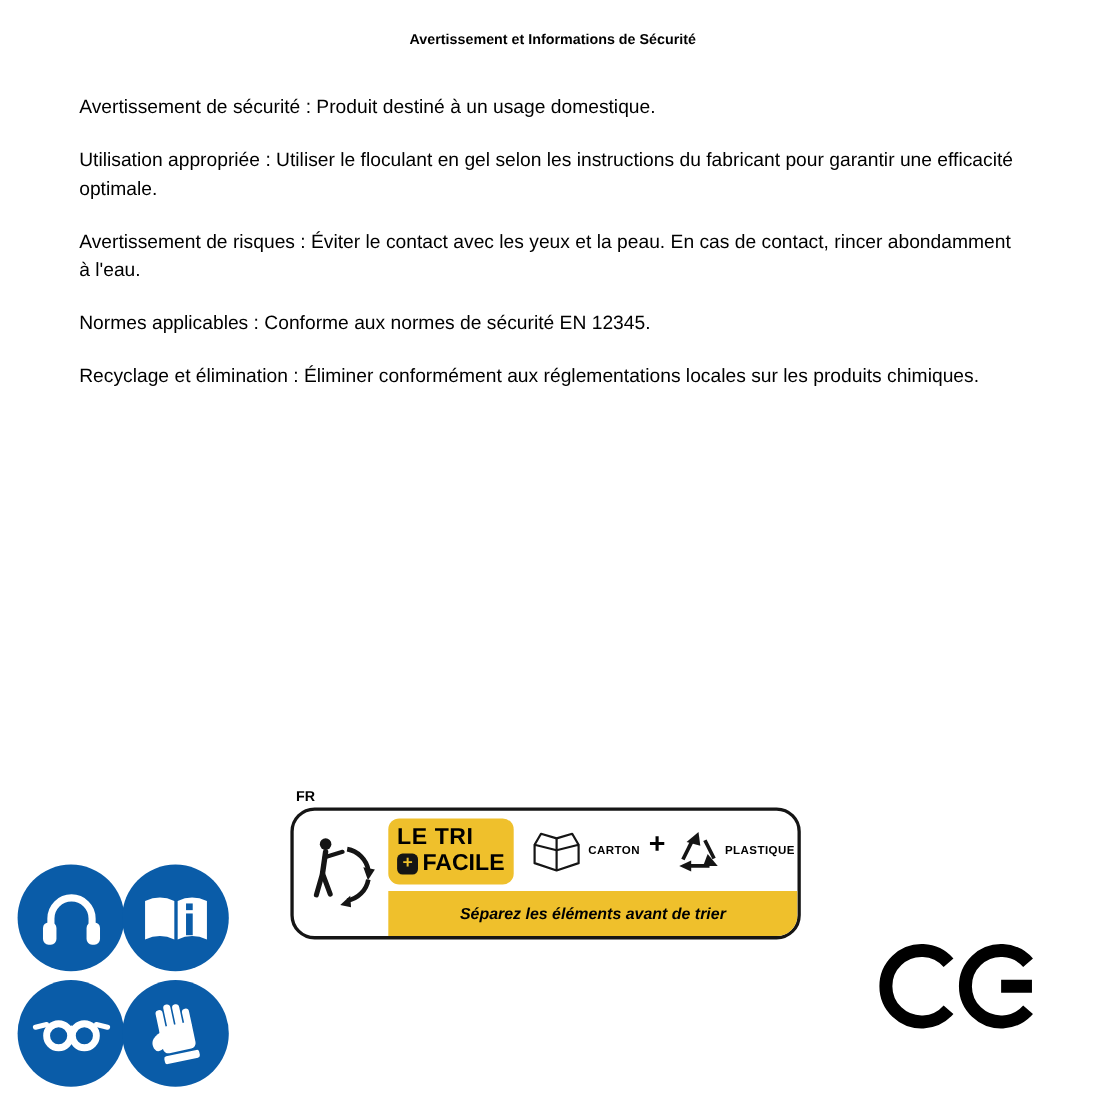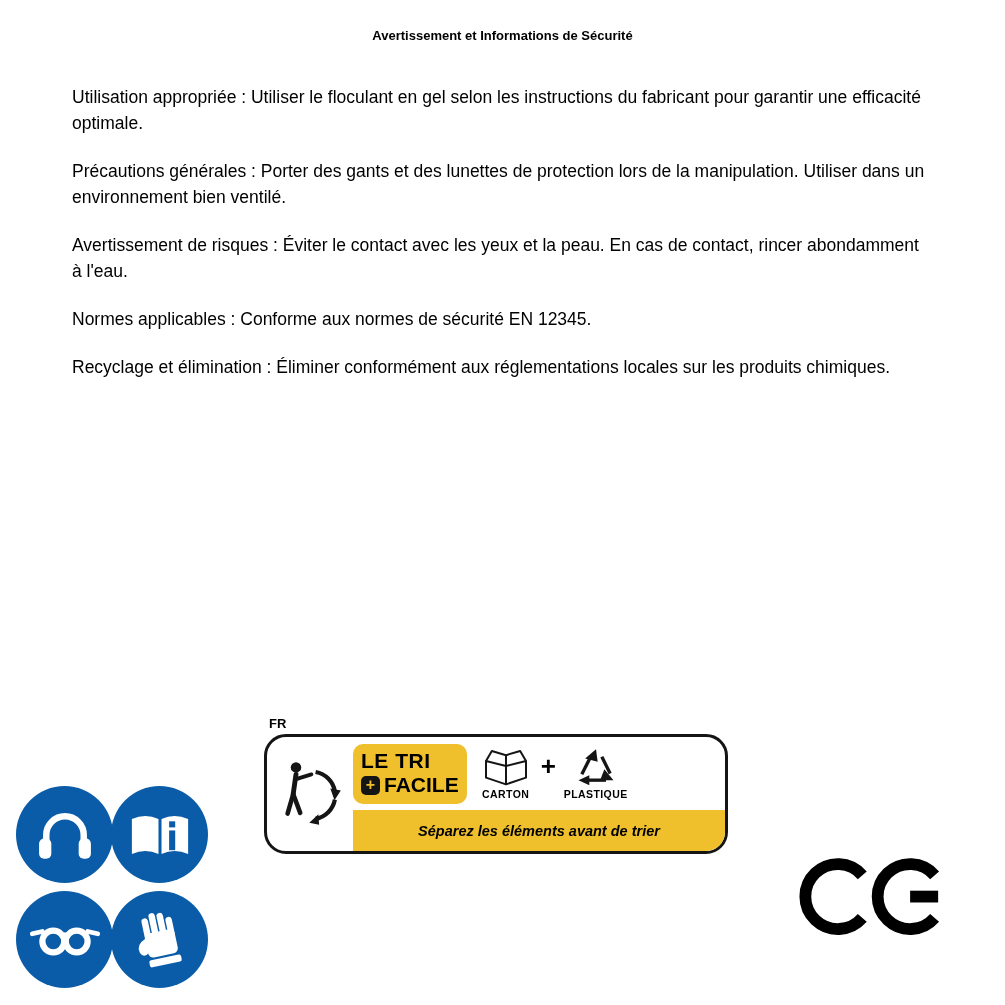--- a/index.html
+++ b/index.html
@@ -47,21 +47,21 @@
   .tri-line1 { font-size:21px; font-weight:900; letter-spacing:0.5px; line-height:24px; }
   .tri-line2 { display:flex; align-items:center; justify-content:center; gap:4px;
                font-size:21px; font-weight:900; line-height:24px; }
   .plus-square {
     width:19px; height:19px; background:#151515; color:#efc02c; border-radius:5px;
     display:inline-flex; align-items:center; justify-content:center;
     font-size:16px; font-weight:bold; flex:0 0 19px;
   }
 
   .materials { display:flex; align-items:center; gap:8px; padding:0 2px 0 8px; }
-  .material { display:flex; flex-direction:column; align-items:center; gap:2px; }
+  .material { display:flex; flex-direction:row; align-items:center; gap:2px; }
   .mat-label { font-size:10.5px; font-weight:bold; letter-spacing:0.4px; }
   .mat-plus { font-size:26px; font-weight:bold; margin-top:-12px; }
 
   .flag {
     margin-left:auto; align-self:stretch; width:94px; background:#efc02c;
     clip-path:polygon(0 50%, 20% 0, 100% 0, 100% 100%, 20% 100%);
     display:flex; align-items:center; justify-content:flex-end;
     gap:5px; padding:0 7px 0 20px; box-sizing:border-box;
   }
   .flag-text { font-size:11.5px; font-weight:900; line-height:11.5px; }
@@ -80,22 +80,22 @@
   .ce { position:absolute; left:795px; top:856px; width:152px; }
 </style>
 </head>
 <body>
 
 <div>
 
   <h1 class="title">Avertissement et Informations de Sécurité</h1>
 
   <div class="content">
+    <p>Avertissement de sécurité : Produit destiné à un usage domestique.</p>
     <p>Utilisation appropriée : Utiliser le floculant en gel selon les instructions du fabricant pour garantir une efficacité optimale.</p>
-    <p>Précautions générales : Porter des gants et des lunettes de protection lors de la manipulation. Utiliser dans un environnement bien ventilé.</p>
     <p>Avertissement de risques : Éviter le contact avec les yeux et la peau. En cas de contact, rincer abondamment à l'eau.</p>
     <p>Normes applicables : Conforme aux normes de sécurité EN 12345.</p>
     <p>Recyclage et élimination : Éliminer conformément aux réglementations locales sur les produits chimiques.</p>
   </div>
 
   <div class="m-icon i1">
     <svg viewBox="0 0 100 100" width="72" height="72">
       <path d="M24 64 L24 50 A26 26 0 0 1 76 50 L76 64" fill="none" stroke="#fff" stroke-width="9" stroke-linecap="round"></path>
       <rect x="14" y="55" width="17" height="28" rx="7" fill="#fff"></rect>
       <rect x="69" y="55" width="17" height="28" rx="7" fill="#fff"></rect>

